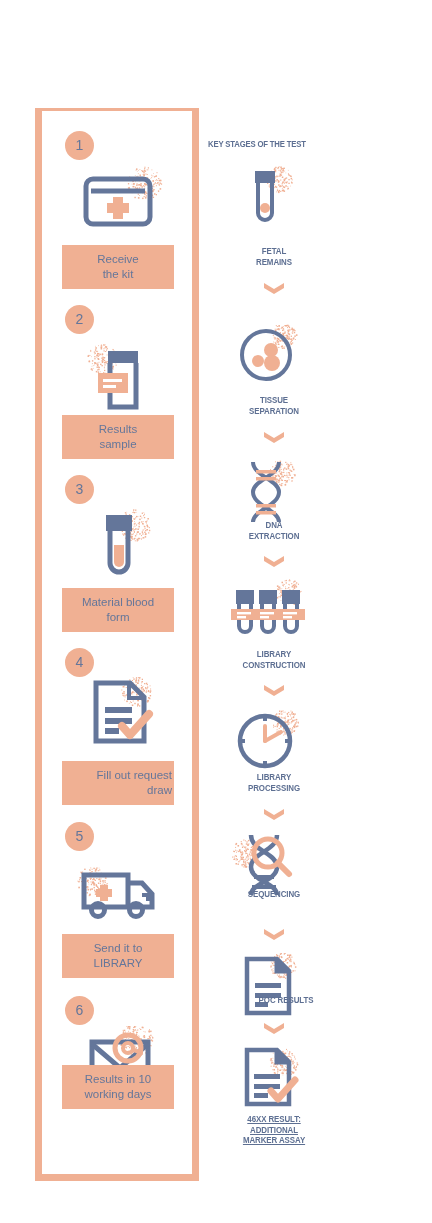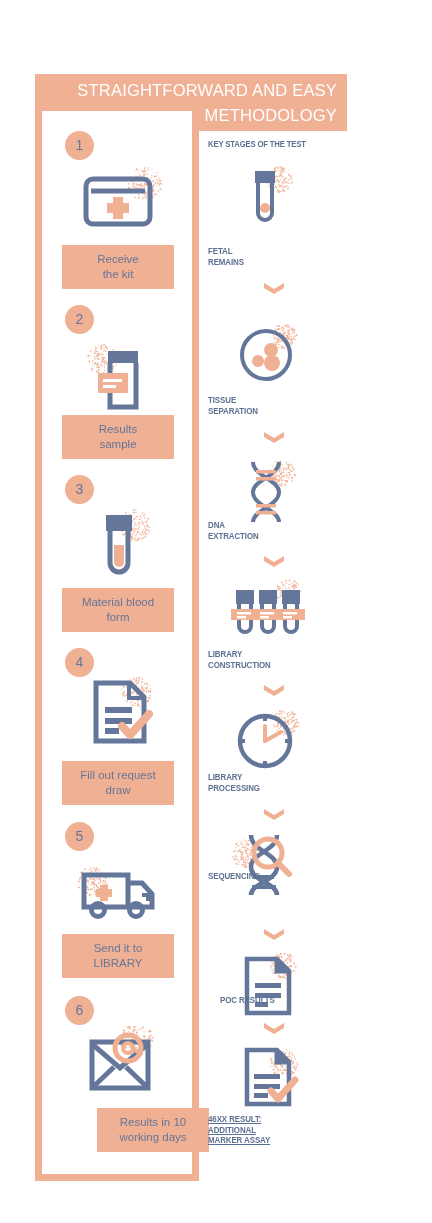--- a/index.html
+++ b/index.html
@@ -137,20 +137,21 @@
     left: 26px;
     width: 86px;
     height: 70px;
   }
   .stage-icon svg { display: block; width: 100%; height: 100%; }
 
   .stage-label {
     position: absolute;
     left: 0;
     width: 150px;
+    text-align: center;
     font-size: 9px;
     font-weight: bold;
     line-height: 10.5px;
     letter-spacing: -0.1px;
     color: #5d6f92;
   }
   .stage-label span { display: block; transform: scaleX(0.88); }
 
   .chev {
     position: absolute;
@@ -159,26 +160,20 @@
     height: 13px;
   }
   .chev svg { display: block; width: 100%; height: 100%; }
 </style>
 </head>
 <body>
 
 <div id="page">
 
 
-  <div class="banner">
-    <div class="banner-text">
-      <div>STRAIGHTFORWARD AND EASY</div>
-      <div>METHODOLOGY</div>
-    </div>
-  </div>
 
   <div class="card-frame">
     <div class="card-inner">
       <div class="steps" id="steps-root">
           <div class="step">
             <div class="step-num" style="top: 20px;">1</div>
             <div class="step-icon" style="top: 54px;">
     <svg viewBox="0 0 100 78">
       <rect x="61.7" y="18.7" width="0.8" height="0.8" fill="#f0b093"></rect>
                 <rect x="74.4" y="28.9" width="1.2" height="1.2" fill="#f0b093"></rect>
@@ -861,21 +856,21 @@
                 <rect x="77.4" y="23.3" width="1.4" height="1.4" fill="#f0b093"></rect>
                 <rect x="70.9" y="10.0" width="1.5" height="1.5" fill="#f0b093"></rect>
       <path d="M26 6 L60 6 L74 20 L74 64 L26 64 Z" fill="none" stroke="#64769a" stroke-width="5"></path>
       <path d="M59 6 L59 21 L74 21" fill="none" stroke="#64769a" stroke-width="4"></path>
       <rect x="35" y="30" width="27" height="6" fill="#64769a"></rect>
       <rect x="35" y="41" width="27" height="6" fill="#64769a"></rect>
       <rect x="35" y="51" width="14" height="6" fill="#64769a"></rect>
       <path d="M52 49 L60 58 L79 37" fill="none" stroke="#f0b093" stroke-width="8" stroke-linecap="round" stroke-linejoin="round"></path>
     </svg>
             </div>
-            <div class="step-label" style="top: 650px;">
+            <div class="step-label" style="top: 650px; text-align: right;">
               <div>Fill out request</div>
               <div>draw</div>
             </div>
           </div>
           <div class="step">
             <div class="step-num" style="top: 711px;">5</div>
             <div class="step-icon" style="top: 742px;">
     <svg viewBox="0 0 100 78">
       <rect x="32.6" y="22.7" width="1.4" height="1.4" fill="#f0b093"></rect>
                 <rect x="32.3" y="27.0" width="1.4" height="1.4" fill="#f0b093"></rect>
@@ -1226,21 +1221,21 @@
                 <rect x="80.2" y="8.7" width="1.3" height="1.3" fill="#f0b093"></rect>
                 <rect x="64.7" y="-1.9" width="0.9" height="0.9" fill="#f0b093"></rect>
       <rect x="22" y="16" width="56" height="46" fill="none" stroke="#64769a" stroke-width="5"></rect>
       <path d="M22 18 L50 42 L78 18" fill="none" stroke="#64769a" stroke-width="5"></path>
       <path d="M22 62 L44 41 M78 62 L56 41" fill="none" stroke="#64769a" stroke-width="5"></path>
       <circle cx="58" cy="22" r="13" fill="none" stroke="#f0b093" stroke-width="5"></circle>
       <circle cx="58" cy="22" r="5" fill="none" stroke="#f0b093" stroke-width="4"></circle>
       <path d="M63 22 a5 5 0 0 0 8 2" fill="none" stroke="#f0b093" stroke-width="4"></path>
     </svg>
             </div>
-            <div class="step-label" style="top: 997px; margin-left: 35px;">
+            <div class="step-label" style="top: 954px;">
               <div>Results in 10</div>
               <div>working days</div>
             </div>
           </div>
         </div>
     </div>
   </div>
 
   <div class="stages">
     <div class="stages-heading">KEY STAGES OF THE TEST</div>
@@ -2147,21 +2142,21 @@
               <rect x="23.1" y="21.8" width="0.9" height="0.9" fill="#f0b093"></rect>
               <rect x="22.3" y="17.2" width="1.6" height="1.6" fill="#f0b093"></rect>
       <path d="M26 8 C26 24 52 26 52 40 C52 54 26 56 26 68" fill="none" stroke="#64769a" stroke-width="4.5"></path>
       <path d="M52 8 C52 24 26 26 26 40 C26 54 52 56 52 68" fill="none" stroke="#64769a" stroke-width="4.5"></path>
       <line x1="29" y1="50" x2="49" y2="50" stroke="#64769a" stroke-width="4"></line>
       <line x1="27" y1="60" x2="51" y2="60" stroke="#64769a" stroke-width="4"></line>
       <circle cx="43" cy="26" r="14" fill="none" stroke="#f0b093" stroke-width="5"></circle>
       <line x1="53" y1="36" x2="64" y2="47" stroke="#f0b093" stroke-width="6" stroke-linecap="round"></line>
     </svg>
           </div>
-          <div class="stage-label" style="top: 740px;">
+          <div class="stage-label" style="top: 758px;">
             <span>SEQUENCING</span>
           </div>
           <div class="chev" style="top: 797px;">
             <svg viewBox="0 0 22 13">
               <path d="M1 1 L1 6 L11 12 L21 6 L21 1 L11 7 Z" fill="#f0b093"></path>
             </svg>
           </div>
         </div>
         <div class="stage">
           <div class="stage-icon" style="top: 822px;">

